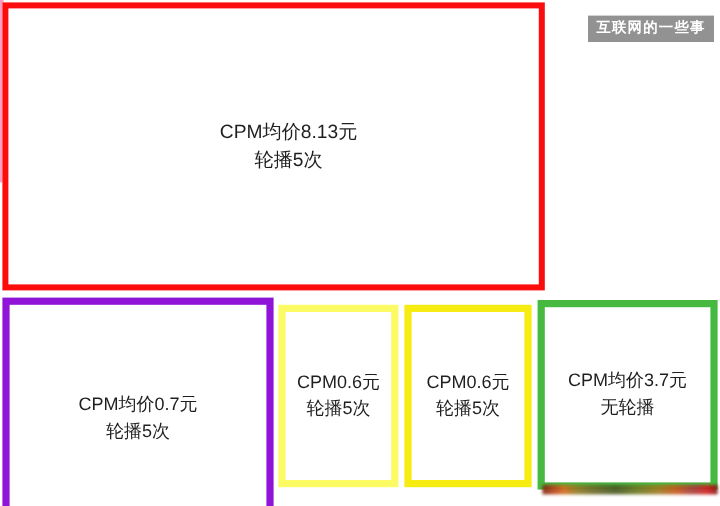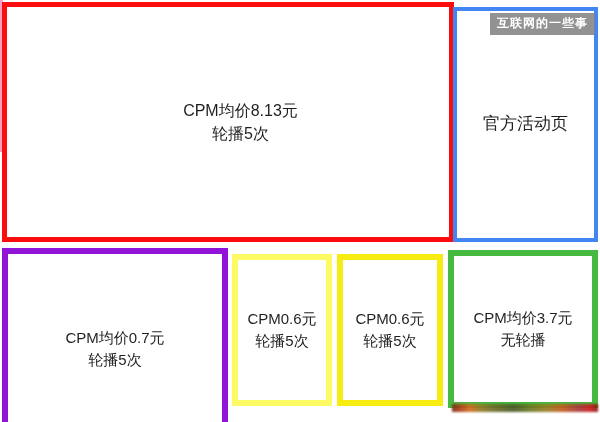--- a/index.html
+++ b/index.html
@@ -133,23 +133,20 @@
 </head>
 <body>
 
 <div id="canvas">
 
   <div class="box" id="hero-panel">
     <div class="box-label">CPM均价8.13元</div>
     <div class="box-label">轮播5次</div>
   </div>
 
-  <div class="box" id="official-panel">
-    <div class="box-label">官方活动页</div>
-  </div>
 
   <div class="box" id="purple-panel">
     <div class="box-label">CPM均价0.7元</div>
     <div class="box-label">轮播5次</div>
   </div>
 
   <div class="box" id="yellow-panel-1">
     <div class="box-label">CPM0.6元</div>
     <div class="box-label">轮播5次</div>
   </div>

